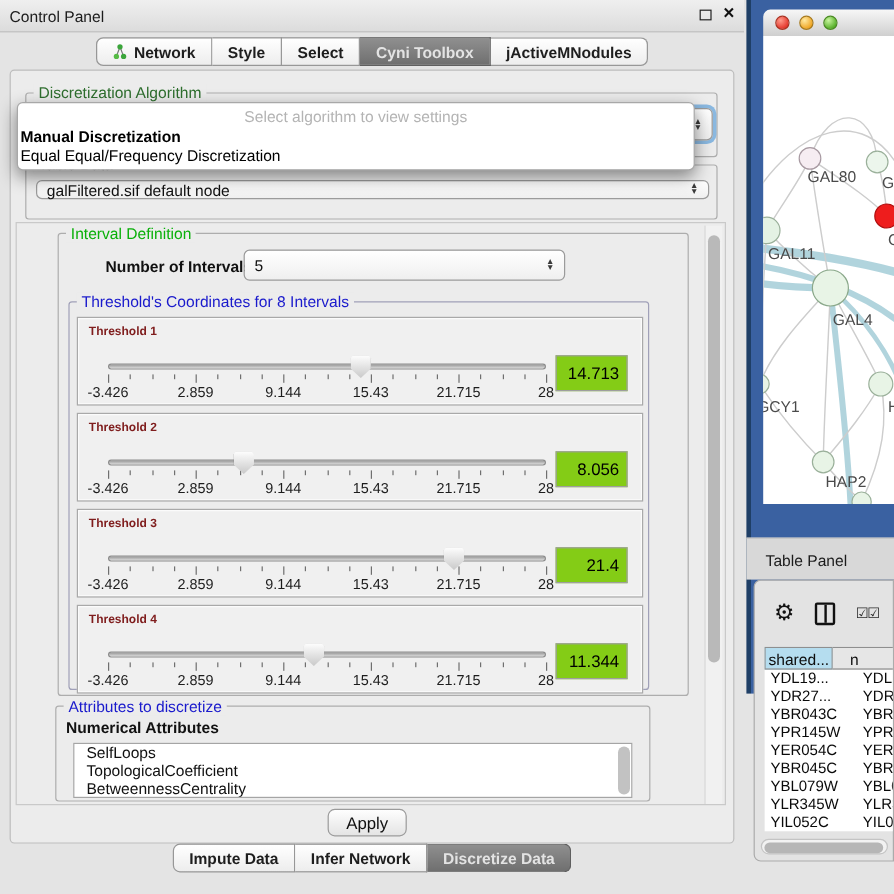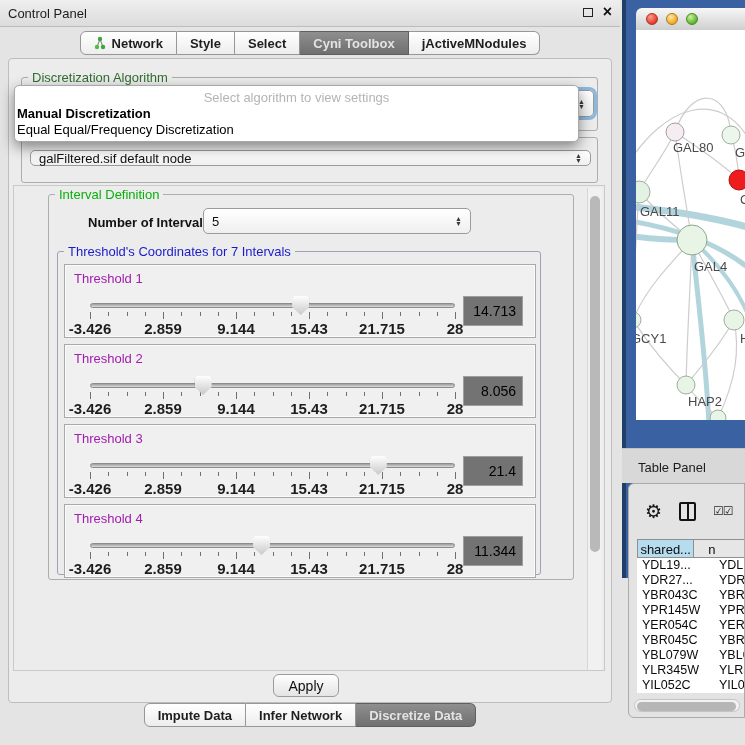--- a/index.html
+++ b/index.html
@@ -51,36 +51,36 @@
 
   .scrollarea { position:absolute; left:4px; top:126px; width:592px; height:486px;
     background:#ececec; border:1px solid #c9c9c9; }
   .vlane { position:absolute; right:2px; top:2px; width:15px; height:482px;
     background:#f1f1f1; border-left:1px solid #d6d6d6; }
   .vthumb { position:absolute; left:2px; top:8px; width:10px; height:356px;
     background:#b9b9b9; border-radius:6px; }
 
   .thr-panel { position:absolute; left:6px; width:472px; height:74px;
     background:#f0f0f0; border:1px solid #a9a9a9; box-shadow:inset 0 0 0 1px #fbfbfb; }
-  .thr-title { position:absolute; left:9px; top:6px; font-size:13px; font-weight:normal; color:#a21caf; }
+  .thr-title { position:absolute; left:9px; top:6px; font-size:10px; font-weight:bold; color:#7f1d1d; }
   .track-zone { position:absolute; left:25px; top:0; width:365px; height:74px; }
   .track { position:absolute; left:0; top:38px; width:365px; height:5px;
     background:linear-gradient(#9d9d9d,#dcdcdc); border:1px solid #8c8c8c; border-radius:4px; }
   .ticks { position:absolute; left:0; top:47px; width:365px; height:8px; }
   .tick { position:absolute; top:0; width:1px; height:4px; background:#6f6f6f; }
   .tick.major { height:7px; }
   .scale-labels { position:absolute; left:0; top:55px; width:365px; height:14px; }
-  .scale-labels span { position:absolute; transform:translateX(-50%); font-size:15px;
-    font-weight:bold; color:#1d1d1d; white-space:nowrap; }
+  .scale-labels span { position:absolute; transform:translateX(-50%); font-size:12px;
+    font-weight:normal; color:#1d1d1d; white-space:nowrap; }
   .handle { position:absolute; top:31px; width:17px; height:19px;
     background:linear-gradient(#fefefe,#c9c9c9);
     clip-path:polygon(12% 0,88% 0,100% 14%,100% 58%,50% 100%,0 58%,0 14%);
     filter:drop-shadow(0 0 1px #6f6f6f); }
   .valbox { position:absolute; left:398px; top:31px; width:60px; height:30px;
-    background:#737373; border:1px solid #9e9e9e; font-size:14px; color:#000;
+    background:#84cc16; border:1px solid #9e9e9e; font-size:14px; color:#000;
     text-align:right; padding:6px 6px 0 0; }
 
   .list { position:absolute; background:#fff; border:1px solid #a5a5a5; overflow:hidden; }
   .list div { font-size:13px; color:#111; padding:0 0 0 10px; line-height:15px; }
   .list .lthumb { position:absolute; right:1px; top:2px; width:10px; height:40px;
     background:#c2c2c2; border-radius:5px; padding:0; }
 
   .btn { position:absolute; background:linear-gradient(#fefefe,#e4e4e4);
     border:1px solid #9b9b9b; border-radius:6px; font-size:14px; color:#111;
     text-align:center; padding-top:3px; }
@@ -202,21 +202,21 @@
           <span class="bold-label" style="left:39px; top:20px;">Number of Intervals</span>
           <div class="combo" style="left:154px; top:13px; width:268px; height:26px;">
             <span>5</span>
             <span class="spin">
               <span>▲</span>
                 <span>▼</span>
             </span>
           </div>
 
           <div class="groupbox" style="left:8px; top:56px; width:484px; height:324px; border-color:#a0a0b8;">
-            <span class="legend blue">Threshold's Coordinates for 7 Intervals</span>
+            <span class="legend blue">Threshold's Coordinates for 8 Intervals</span>
 
             <div class="thr-panel" style="top:12px;">
               <span class="thr-title">Threshold 1</span>
               <div class="track-zone">
                 <div class="track"></div>
                 <div class="ticks">
                     <span class="tick major" style="left: 0%;"></span>
                     <span class="tick" style="left: 5%;"></span>
                     <span class="tick" style="left: 10%;"></span>
                     <span class="tick" style="left: 15%;"></span>
@@ -363,20 +363,30 @@
                     <span style="left: 80%;">21.715</span>
                     <span style="left: 100%;">28</span>
                   </div>
                 <div class="handle" style="left: calc(47% - 8.5px);"></div>
               </div>
               <div class="valbox">11.344</div>
             </div>
           </div>
         </div>
 
+        <div class="groupbox" style="left:32px; top:402px; width:496px; height:80px;">
+          <span class="legend blue">Attributes to discretize</span>
+          <span class="bold-label" style="left:8px; top:10px;">Numerical Attributes</span>
+          <div class="list" style="left:14px; top:30px; width:466px; height:46px;" id="attr-list">
+            <div class="lthumb"></div>
+          <div>SelfLoops</div>
+              <div>TopologicalCoefficient</div>
+              <div>BetweennessCentrality</div>
+            </div>
+        </div>
 
         <div class="vlane">
             <div class="vthumb"></div>
           </div>
       </div>
 
       <div class="btn" style="left:264px; top:615px; width:66px; height:23px;">Apply</div>
     </div>
 
     <div class="segbar bottom">

